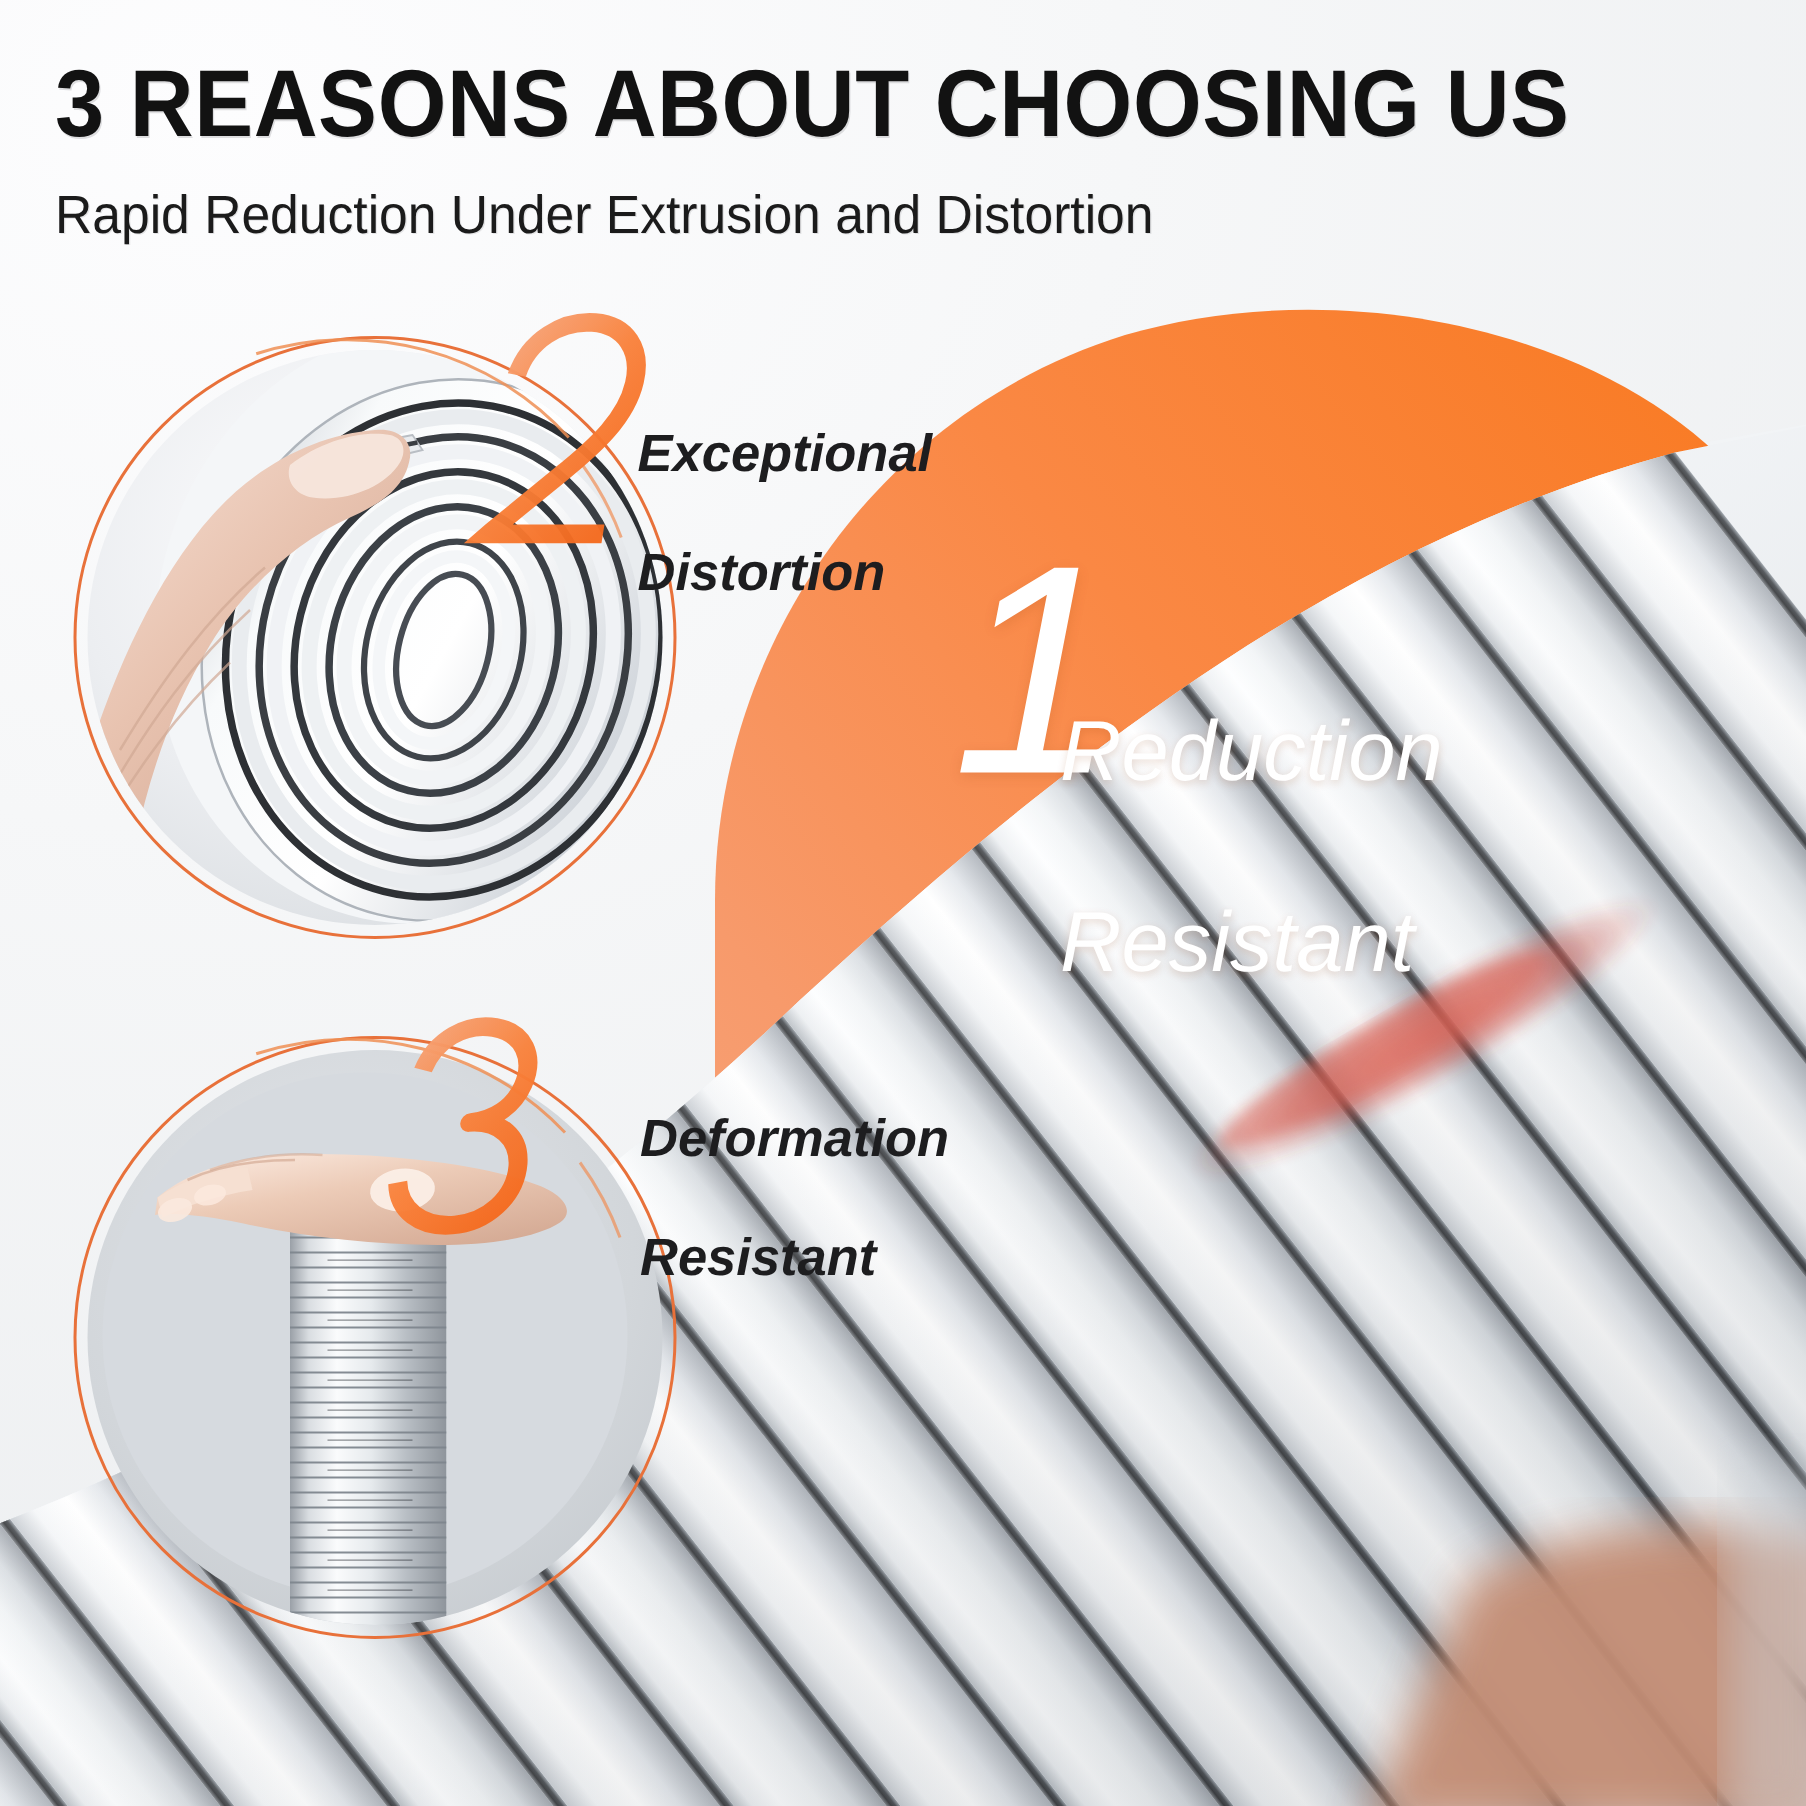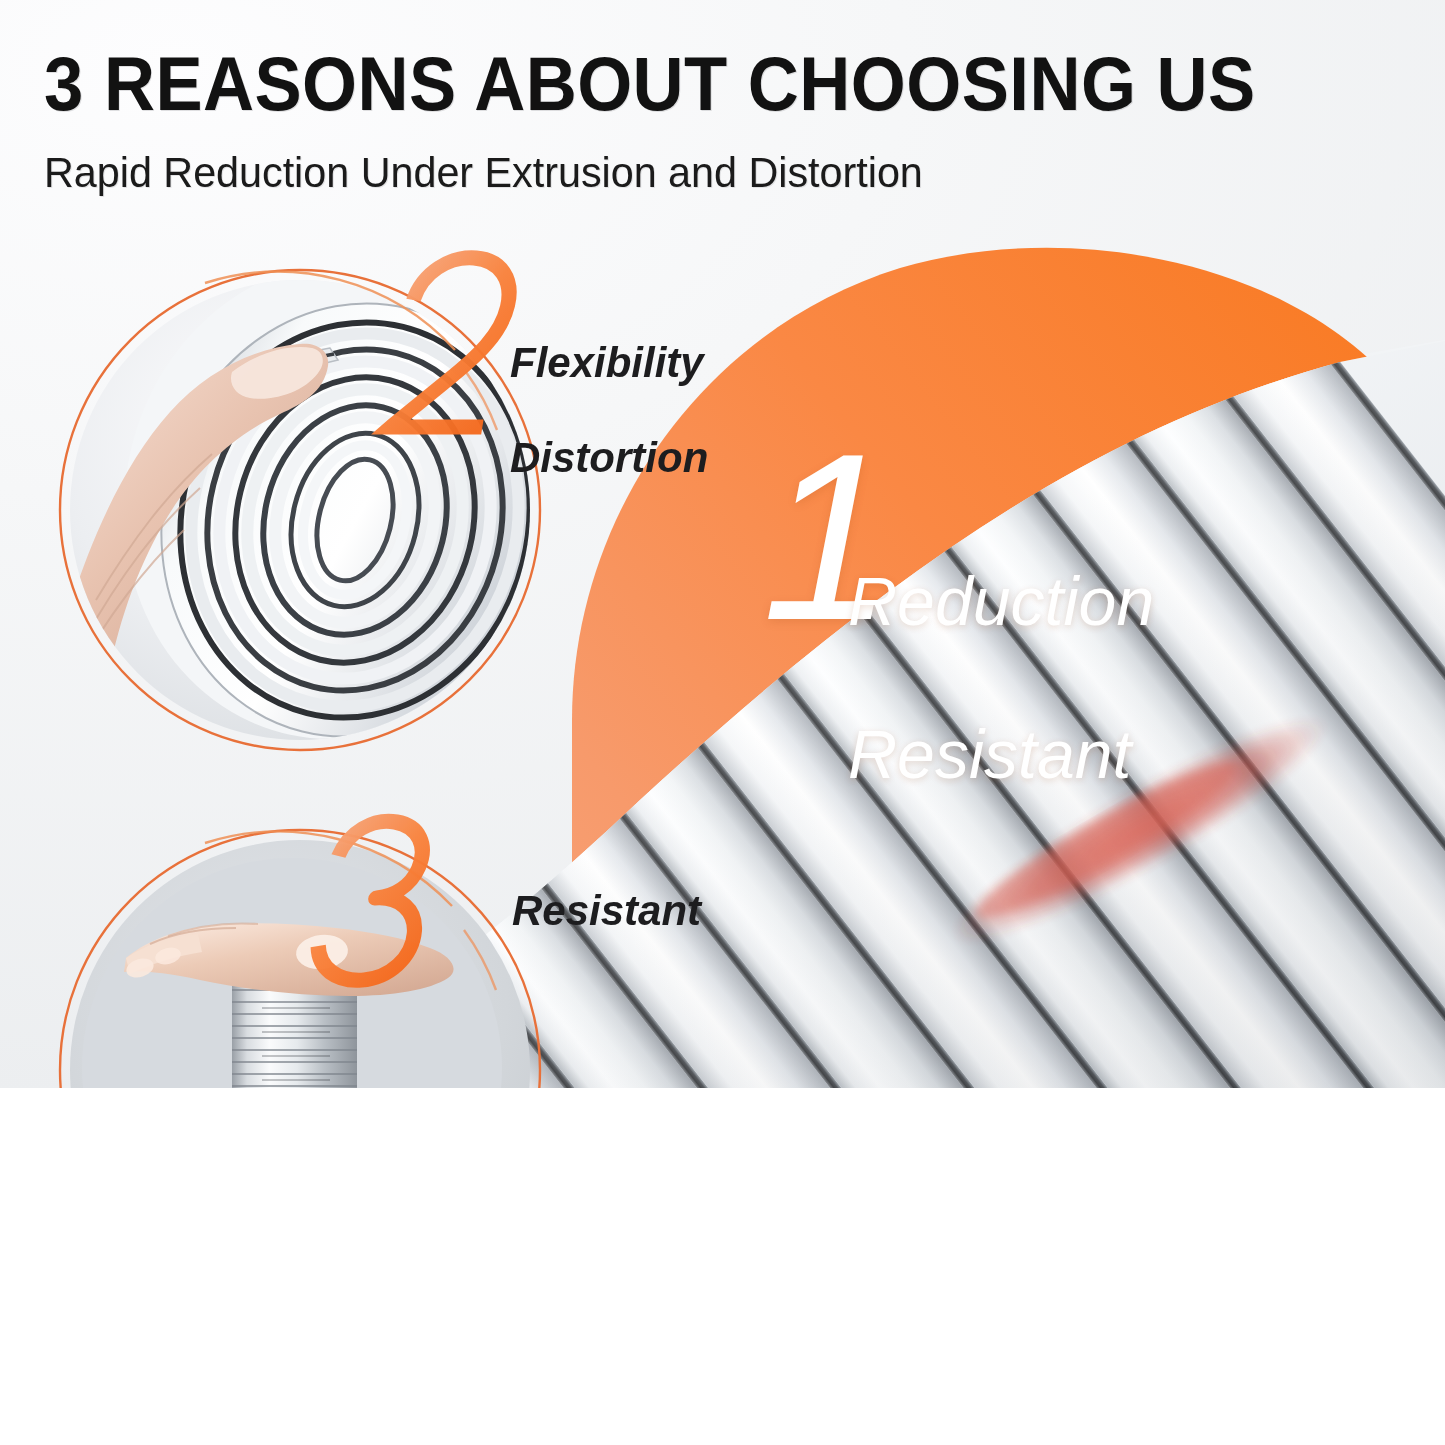--- a/index.html
+++ b/index.html
@@ -2,21 +2,21 @@
 <html><head>
 <meta charset="utf-8">
 <style>
   html,body{margin:0;padding:0;}
   body{
     width:1445px;height:1445px;overflow:hidden;
     font-family:"Liberation Sans", sans-serif;
     background:#ffffff;
   }
   #stage{
-    position:relative;width:1445px;height:1088px;overflow:hidden;
+    position:relative;width:1445px;height:1445px;overflow:hidden;
     background:
       radial-gradient(120% 95% at 12% 6%, #fdfdfe 0%, #f6f7f8 42%, #eceef0 100%);
   }
 
   
   .layer{position:absolute;left:0;top:0;width:1445px;height:1445px;}
   .layer.nohit{pointer-events:none;}
 
   
   #headings{position:absolute;left:44px;top:42px;width:1260px;}
@@ -537,25 +537,26 @@
                C 442,982 422,968 418,946" fill="none" stroke="url(#numGrad)" stroke-width="15" stroke-linecap="butt" stroke-linejoin="round" transform="skewX(-9) translate(50,0)"></path>
     </g>
   </svg>
 
   <div id="headings">
     <div id="title">3 REASONS ABOUT CHOOSING US</div>
     <div id="subtitle">Rapid Reduction Under Extrusion and Distortion</div>
   </div>
 
   <div class="flabel" id="label-2">
-    <div>Flexibility</div>
+    <div>Exceptional</div>
     <div>Distortion</div>
   </div>
 
   <div class="flabel" id="label-3">
+    <div>Deformation</div>
     <div>Resistant</div>
   </div>
 
   <div class="numeral" id="num-1">1</div>
 
   <div class="flabel" id="label-1">
     <div>Reduction</div>
     <div>Resistant</div>
   </div>
 

